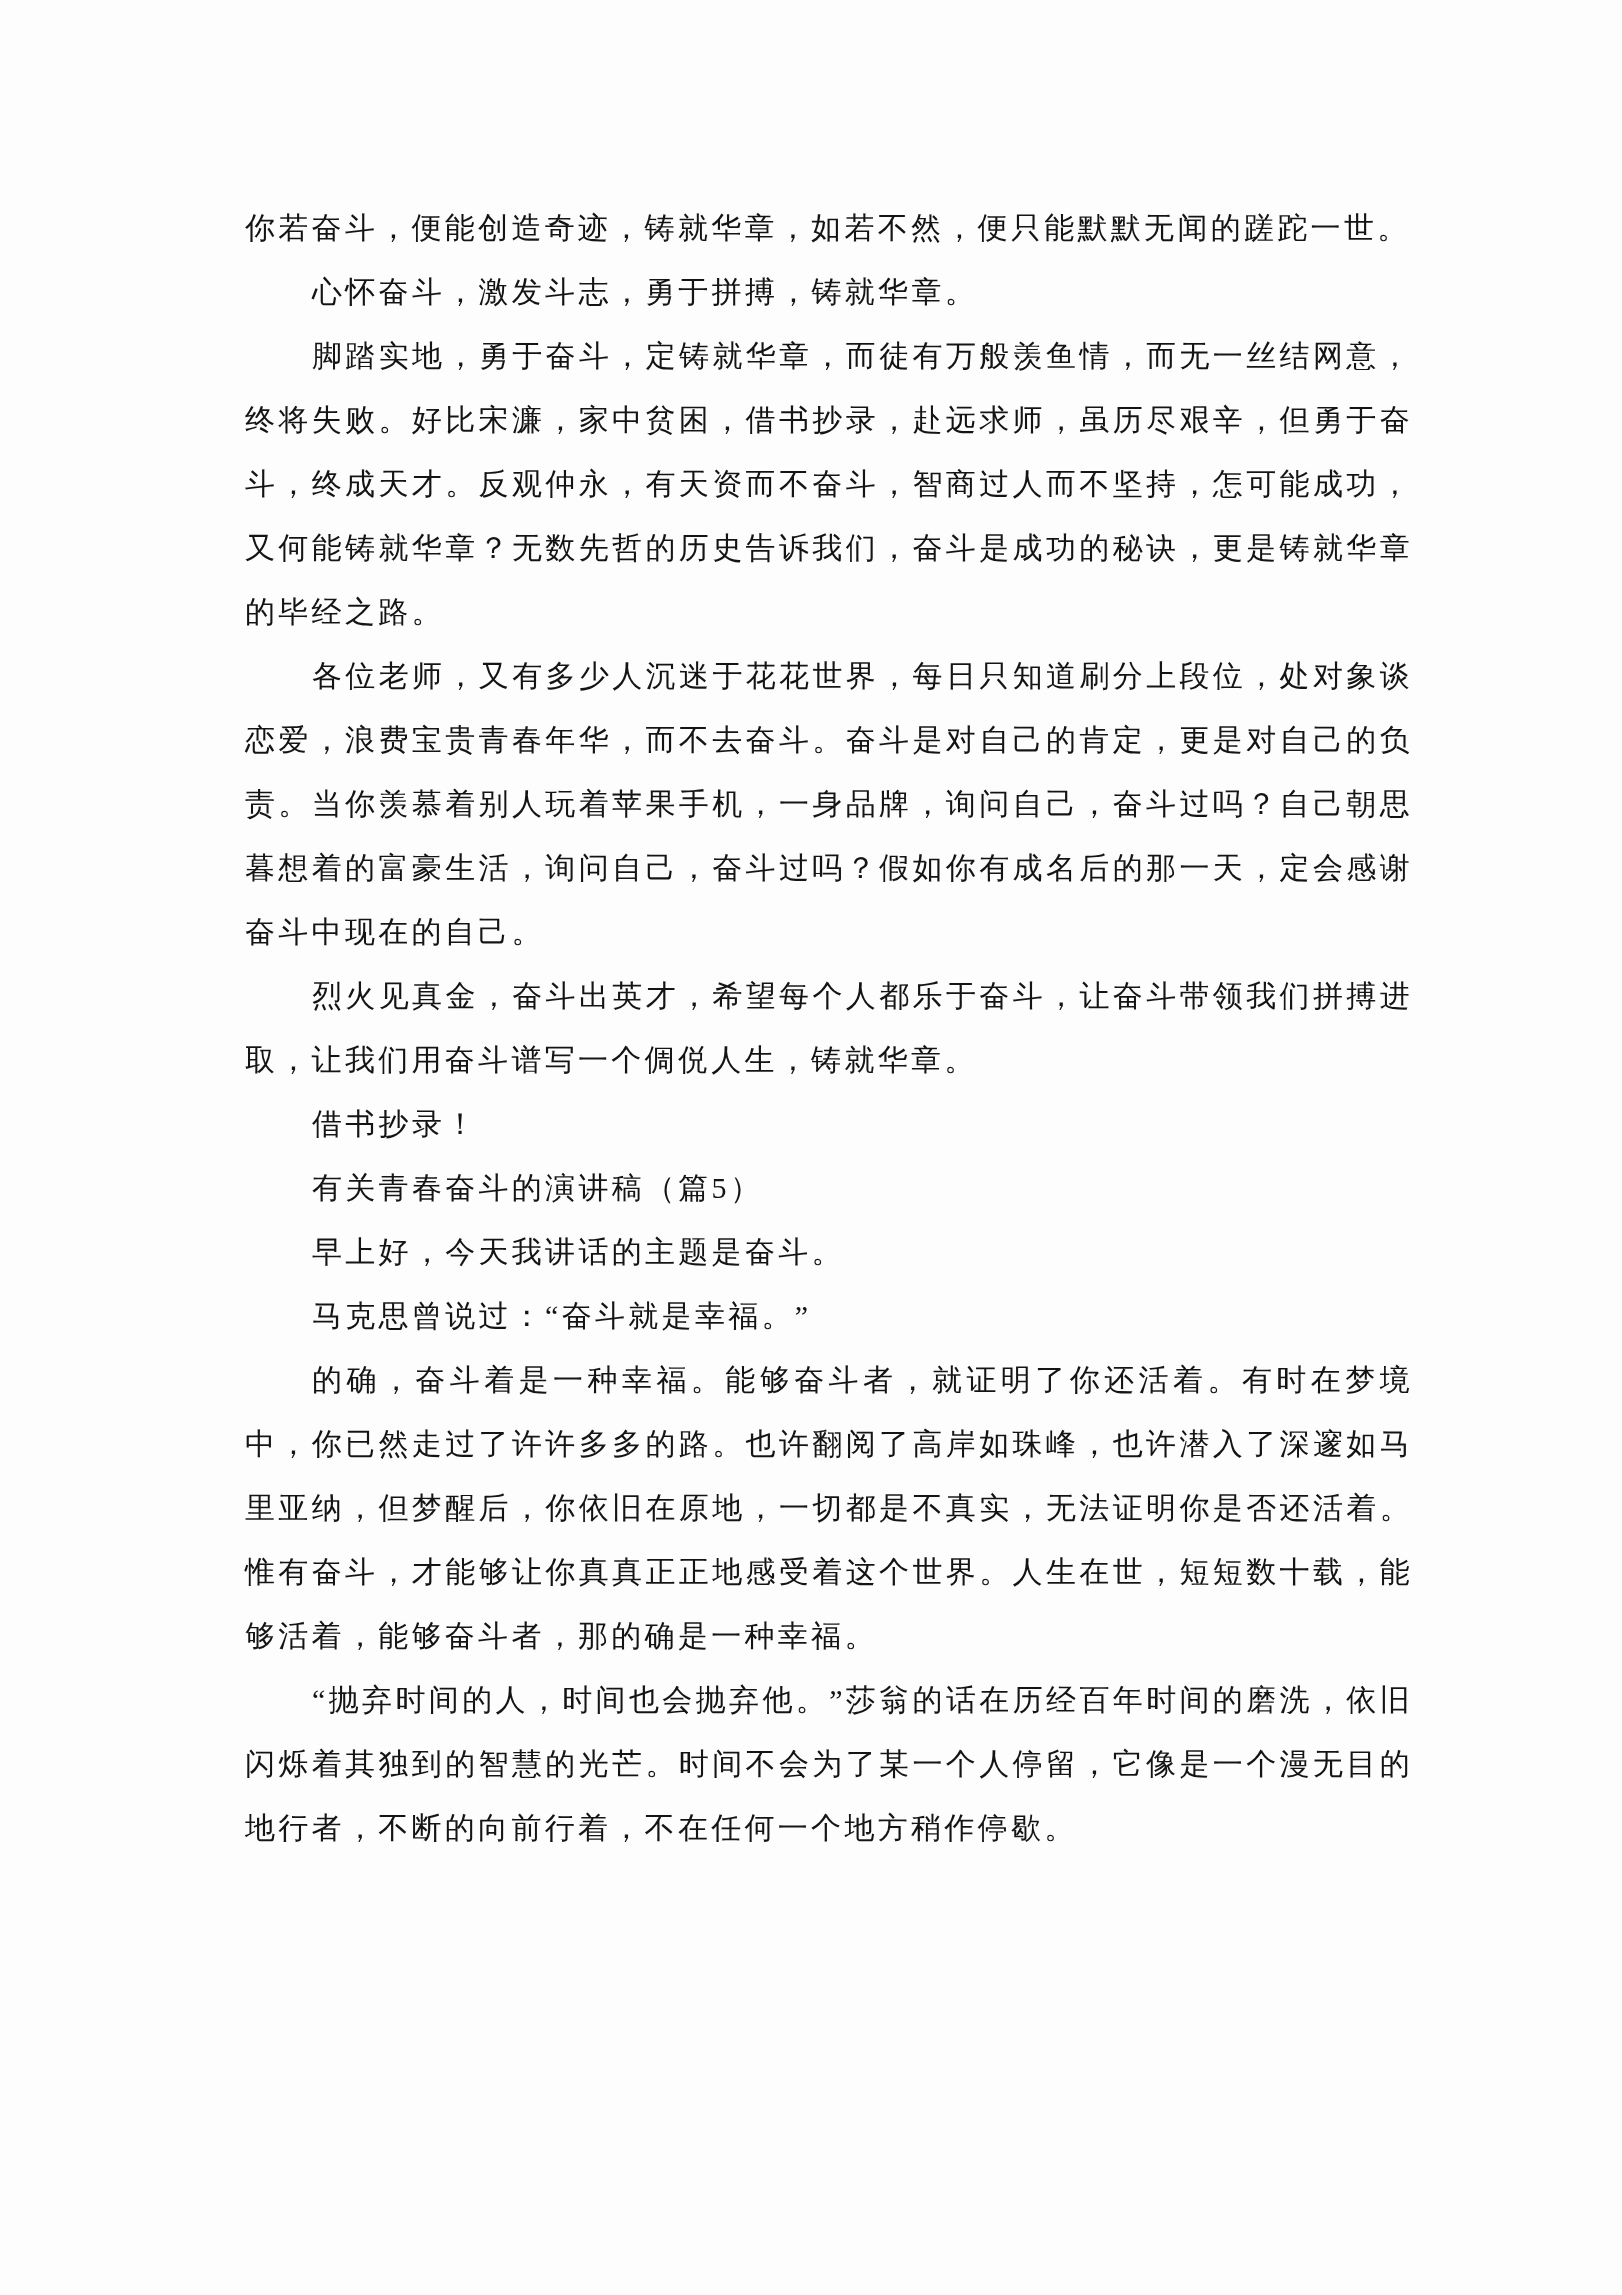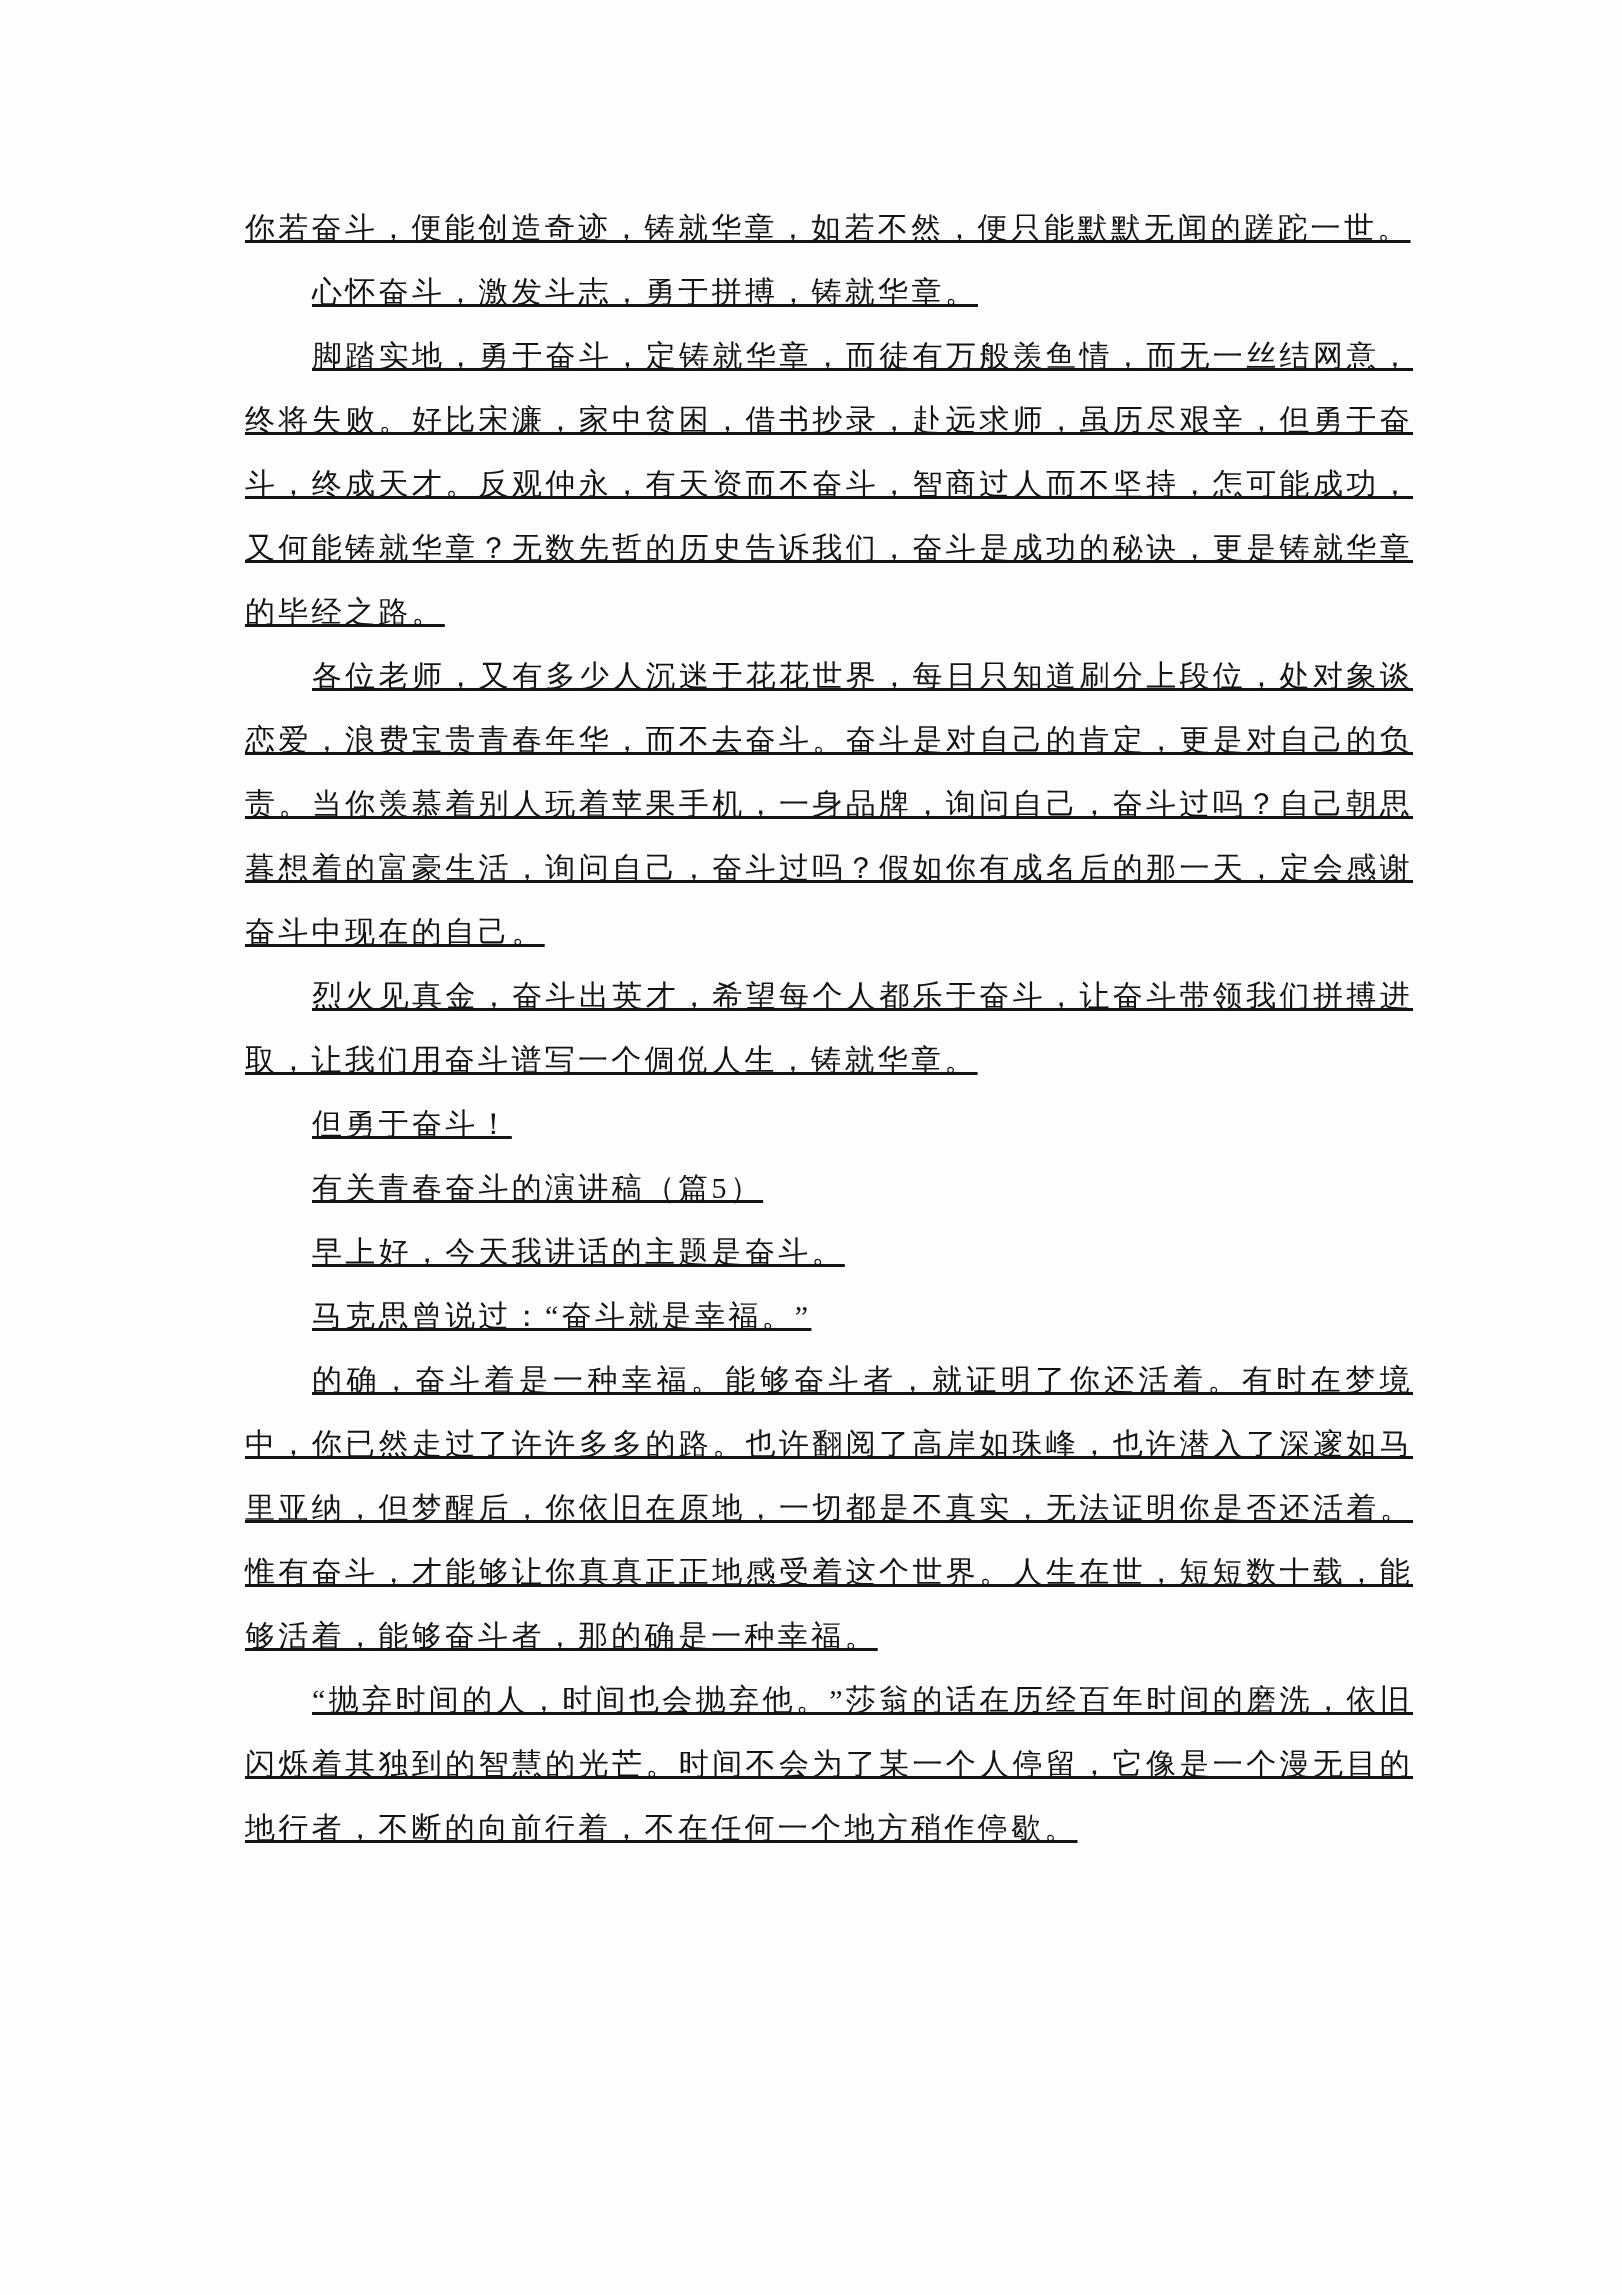--- a/index.html
+++ b/index.html
@@ -26,42 +26,41 @@
     left: 245px;
     top: 196px;
     width: 1168px;
     color: #141414;
     font-family: "Liberation Serif", "DejaVu Serif", serif;
     font-size: 30px;
     letter-spacing: 3.3px;
     line-height: 64px;
     text-align: justify;
     text-justify: inter-character;
-    text-decoration: underline;
   }
   .para {
     margin: 0;
     padding: 0;
     word-break: break-all;
   }
   .para.indent {
     text-indent: 67px;
   }
 </style>
 </head>
 <body>
 
 <div class="page">
   <div class="doc-body">
       <p class="para">你若奋斗，便能创造奇迹，铸就华章，如若不然，便只能默默无闻的蹉跎一世。</p>
       <p class="para indent">心怀奋斗，激发斗志，勇于拼搏，铸就华章。</p>
       <p class="para indent">脚踏实地，勇于奋斗，定铸就华章，而徒有万般羡鱼情，而无一丝结网意，终将失败。好比宋濂，家中贫困，借书抄录，赴远求师，虽历尽艰辛，但勇于奋斗，终成天才。反观仲永，有天资而不奋斗，智商过人而不坚持，怎可能成功，又何能铸就华章？无数先哲的历史告诉我们，奋斗是成功的秘诀，更是铸就华章的毕经之路。</p>
       <p class="para indent">各位老师，又有多少人沉迷于花花世界，每日只知道刷分上段位，处对象谈恋爱，浪费宝贵青春年华，而不去奋斗。奋斗是对自己的肯定，更是对自己的负责。当你羡慕着别人玩着苹果手机，一身品牌，询问自己，奋斗过吗？自己朝思暮想着的富豪生活，询问自己，奋斗过吗？假如你有成名后的那一天，定会感谢奋斗中现在的自己。</p>
       <p class="para indent">烈火见真金，奋斗出英才，希望每个人都乐于奋斗，让奋斗带领我们拼搏进取，让我们用奋斗谱写一个倜侻人生，铸就华章。</p>
-      <p class="para indent">但勇于奋斗！</p>
+      <p class="para indent">借书抄录！</p>
       <p class="para indent">有关青春奋斗的演讲稿（篇5）</p>
       <p class="para indent">早上好，今天我讲话的主题是奋斗。</p>
       <p class="para indent">马克思曾说过：“奋斗就是幸福。”</p>
       <p class="para indent">的确，奋斗着是一种幸福。能够奋斗者，就证明了你还活着。有时在梦境中，你已然走过了许许多多的路。也许翻阅了高岸如珠峰，也许潜入了深邃如马里亚纳，但梦醒后，你依旧在原地，一切都是不真实，无法证明你是否还活着。惟有奋斗，才能够让你真真正正地感受着这个世界。人生在世，短短数十载，能够活着，能够奋斗者，那的确是一种幸福。</p>
       <p class="para indent">“抛弃时间的人，时间也会抛弃他。”莎翁的话在历经百年时间的磨洗，依旧闪烁着其独到的智慧的光芒。时间不会为了某一个人停留，它像是一个漫无目的地行者，不断的向前行着，不在任何一个地方稍作停歇。</p>
     </div>
 </div>
 
 
 </body></html>

